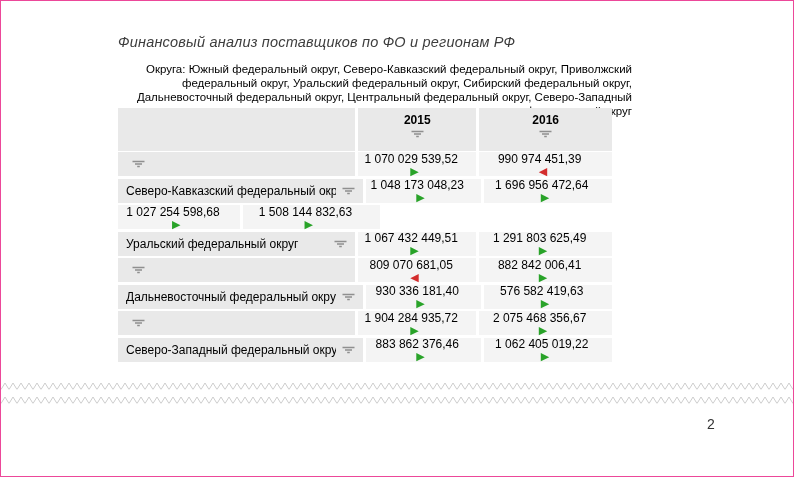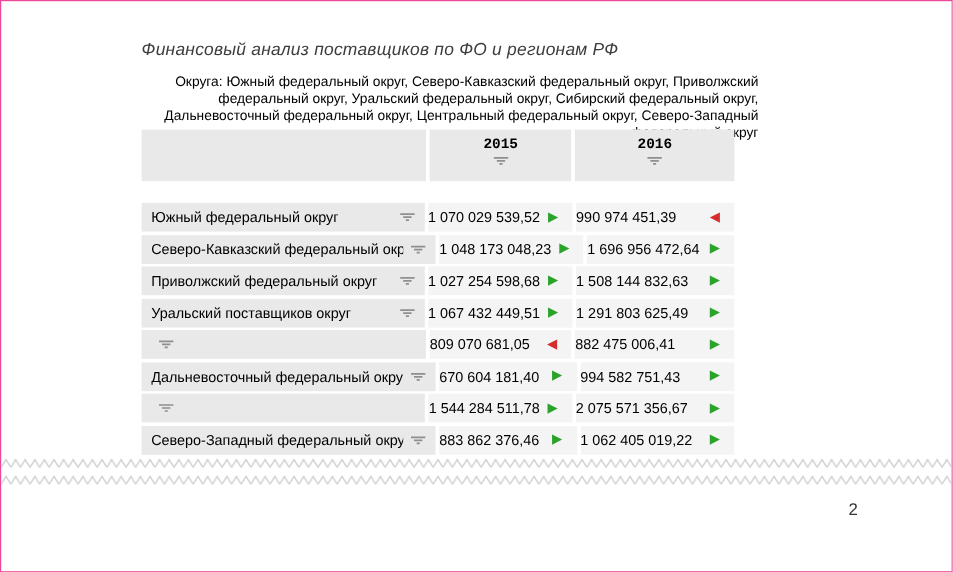--- a/index.html
+++ b/index.html
@@ -11,41 +11,41 @@
   .report-title{
     position:absolute;left:117px;top:33px;
     font-size:14.5px;font-style:italic;color:#3d3d3d;letter-spacing:.2px;
     white-space:nowrap;
   }
   .report-subtitle{
     position:absolute;left:111px;top:61px;width:520px;
     font-size:11.5px;line-height:14px;text-align:right;color:#000;
   }
   .rtable{position:absolute;left:117px;top:107px;width:494px;}
-  .thead{display:flex;margin-bottom:18px;font-family:Liberation Mono, monospace;}
+  .thead{display:flex;margin-bottom:1px;}
   .trow{display:flex;margin-bottom:2.5px;}
   .cell{box-sizing:border-box;}
   .c-name{width:245px;margin-right:3px;}
   .c-v1{width:122px;margin-right:3px;}
   .c-v2{width:137px;}
   .th{
     background:#e9e9e9;height:38px;display:flex;flex-direction:column;
     align-items:center;justify-content:flex-start;padding-top:5px;
   }
   .th-label{font-size:12px;font-weight:bold;color:#000;line-height:14px;}
   .sort-icon{margin-top:3px;line-height:0;}
   .name-cell{
     background:#e9e9e9;height:24px;display:flex;align-items:center;
     padding:0 8px;cursor:pointer;
   }
   .district-label{font-size:12px;color:#000;flex:1;white-space:nowrap;overflow:hidden;}
   .filter-icon{line-height:0;margin-left:6px;cursor:pointer;}
   .value-cell{
     background:#f4f4f4;height:24px;display:flex;align-items:center;
-    justify-content:space-between;padding-right:12px;
+    justify-content:center;padding-right:12px;flex-direction:column;
   }
   .amount{font-size:12px;color:#000;white-space:nowrap;}
   .trend{width:13px;text-align:right;font-size:11px;line-height:1;margin-left:2px;}
   .trend-up{color:#29a329;}
   .trend-down{color:#d32d2d;}
   .zigzag{position:absolute;left:0;width:794px;height:11px;line-height:0;}
   .zig1{top:380px;}
   .zig2{top:394px;}
   .page-number{
     position:absolute;left:698px;top:415px;width:24px;
@@ -77,21 +77,20 @@
         <span class="sort-icon">
           <svg width="13" height="8" viewBox="0 0 13 8">
             <path d="M0.5 1.5 H12.5 M3 4 H10 M5.2 6.5 H7.8" stroke="#8f8f8f" stroke-width="1.4" fill="none"></path>
           </svg>
         </span>
       </div>
     </div>
     <div id="tbody">
   <div class="trow">
     <div class="cell name-cell c-name">
-      <span class="district-label">Южный федеральный округ</span>
       <span class="filter-icon">
         <svg width="13" height="8" viewBox="0 0 13 8">
           <path d="M0.5 1.5 H12.5 M3 4 H10 M5.2 6.5 H7.8" stroke="#8f8f8f" stroke-width="1.4" fill="none"></path>
         </svg>
       </span>
     </div>
     <div class="cell value-cell c-v1">
       <span class="amount">1 070 029 539,52</span>
       <span class="trend trend-up">▶</span>
     </div>
@@ -114,41 +113,33 @@
       <span class="amount">1 048 173 048,23</span>
       <span class="trend trend-up">▶</span>
     </div>
     <div class="cell value-cell c-v2">
       <span class="amount">1 696 956 472,64</span>
       <span class="trend trend-up">▶</span>
     </div>
   </div>
 
   <div class="trow">
-    <div class="cell name-cell c-name">
-      <span class="district-label">Приволжский федеральный округ</span>
-      <span class="filter-icon">
-        <svg width="13" height="8" viewBox="0 0 13 8">
-          <path d="M0.5 1.5 H12.5 M3 4 H10 M5.2 6.5 H7.8" stroke="#8f8f8f" stroke-width="1.4" fill="none"></path>
-        </svg>
-      </span>
-    </div>
     <div class="cell value-cell c-v1">
       <span class="amount">1 027 254 598,68</span>
       <span class="trend trend-up">▶</span>
     </div>
     <div class="cell value-cell c-v2">
       <span class="amount">1 508 144 832,63</span>
       <span class="trend trend-up">▶</span>
     </div>
   </div>
 
   <div class="trow">
     <div class="cell name-cell c-name">
-      <span class="district-label">Уральский поставщиков округ</span>
+      <span class="district-label">Уральский федеральный округ</span>
       <span class="filter-icon">
         <svg width="13" height="8" viewBox="0 0 13 8">
           <path d="M0.5 1.5 H12.5 M3 4 H10 M5.2 6.5 H7.8" stroke="#8f8f8f" stroke-width="1.4" fill="none"></path>
         </svg>
       </span>
     </div>
     <div class="cell value-cell c-v1">
       <span class="amount">1 067 432 449,51</span>
       <span class="trend trend-up">▶</span>
     </div>
@@ -164,58 +155,58 @@
         <svg width="13" height="8" viewBox="0 0 13 8">
           <path d="M0.5 1.5 H12.5 M3 4 H10 M5.2 6.5 H7.8" stroke="#8f8f8f" stroke-width="1.4" fill="none"></path>
         </svg>
       </span>
     </div>
     <div class="cell value-cell c-v1">
       <span class="amount">809 070 681,05</span>
       <span class="trend trend-down">◀</span>
     </div>
     <div class="cell value-cell c-v2">
-      <span class="amount">882 475 006,41</span>
+      <span class="amount">882 842 006,41</span>
       <span class="trend trend-up">▶</span>
     </div>
   </div>
 
   <div class="trow">
     <div class="cell name-cell c-name">
       <span class="district-label">Дальневосточный федеральный округ</span>
       <span class="filter-icon">
         <svg width="13" height="8" viewBox="0 0 13 8">
           <path d="M0.5 1.5 H12.5 M3 4 H10 M5.2 6.5 H7.8" stroke="#8f8f8f" stroke-width="1.4" fill="none"></path>
         </svg>
       </span>
     </div>
     <div class="cell value-cell c-v1">
-      <span class="amount">670 604 181,40</span>
-      <span class="trend trend-up">▶</span>
-    </div>
-    <div class="cell value-cell c-v2">
-      <span class="amount">994 582 751,43</span>
-      <span class="trend trend-up">▶</span>
-    </div>
-  </div>
-
-  <div class="trow">
-    <div class="cell name-cell c-name">
-      <span class="filter-icon">
-        <svg width="13" height="8" viewBox="0 0 13 8">
-          <path d="M0.5 1.5 H12.5 M3 4 H10 M5.2 6.5 H7.8" stroke="#8f8f8f" stroke-width="1.4" fill="none"></path>
-        </svg>
-      </span>
-    </div>
-    <div class="cell value-cell c-v1">
-      <span class="amount">1 544 284 511,78</span>
-      <span class="trend trend-up">▶</span>
-    </div>
-    <div class="cell value-cell c-v2">
-      <span class="amount">2 075 571 356,67</span>
+      <span class="amount">930 336 181,40</span>
+      <span class="trend trend-up">▶</span>
+    </div>
+    <div class="cell value-cell c-v2">
+      <span class="amount">576 582 419,63</span>
+      <span class="trend trend-up">▶</span>
+    </div>
+  </div>
+
+  <div class="trow">
+    <div class="cell name-cell c-name">
+      <span class="filter-icon">
+        <svg width="13" height="8" viewBox="0 0 13 8">
+          <path d="M0.5 1.5 H12.5 M3 4 H10 M5.2 6.5 H7.8" stroke="#8f8f8f" stroke-width="1.4" fill="none"></path>
+        </svg>
+      </span>
+    </div>
+    <div class="cell value-cell c-v1">
+      <span class="amount">1 904 284 935,72</span>
+      <span class="trend trend-up">▶</span>
+    </div>
+    <div class="cell value-cell c-v2">
+      <span class="amount">2 075 468 356,67</span>
       <span class="trend trend-up">▶</span>
     </div>
   </div>
 
   <div class="trow">
     <div class="cell name-cell c-name">
       <span class="district-label">Северо-Западный федеральный округ</span>
       <span class="filter-icon">
         <svg width="13" height="8" viewBox="0 0 13 8">
           <path d="M0.5 1.5 H12.5 M3 4 H10 M5.2 6.5 H7.8" stroke="#8f8f8f" stroke-width="1.4" fill="none"></path>

